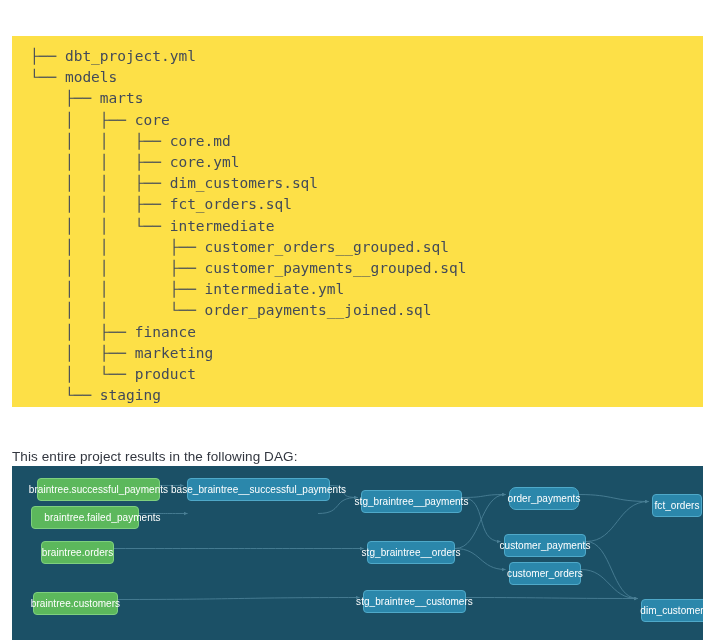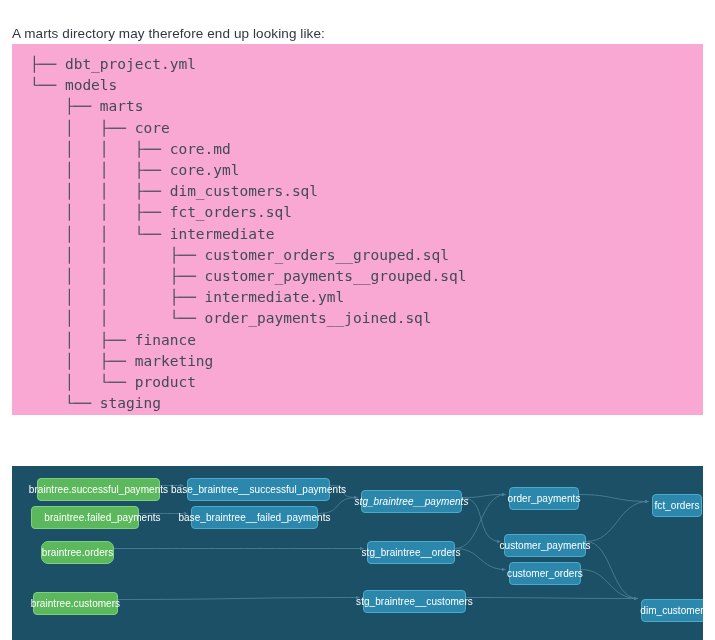--- a/index.html
+++ b/index.html
@@ -30,24 +30,24 @@
     letter-spacing: 0.1px;
     white-space: nowrap;
   }
   #intro-paragraph { top: 11px; }
   #dag-paragraph  { top: 434px; }
 
   
   .code-block {
     position: absolute;
     left: 12px;
-    top: 44px;
+    top: 36px;
     width: 691px;
     height: 371px;
-    background: #f9a8d4;
+    background: #fde047;
     box-sizing: border-box;
     padding: 10px 0 0 18px;
     overflow: hidden;
   }
   .code-block pre {
     margin: 0;
     font-family: "DejaVu Sans Mono", "Liberation Mono", monospace;
     font-size: 14.5px;
     line-height: 21.2px;
     color: #424a59;
@@ -95,21 +95,20 @@
   .dag-node.model {
     background: #2b87ab;
     border: 1px solid #4fa9c9;
   }
 </style>
 </head>
 <body>
 
 <div class="page">
 
-  <p class="para" id="intro-paragraph">A marts directory may therefore end up looking like:</p>
 
   <div class="code-block">
     <pre>├── dbt_project.yml
 └── models
     ├── marts
     │   ├── core
     │   │   ├── core.md
     │   │   ├── core.yml
     │   │   ├── dim_customers.sql
     │   │   ├── fct_orders.sql
@@ -117,20 +116,21 @@
     │   │       ├── customer_orders__grouped.sql
     │   │       ├── customer_payments__grouped.sql
     │   │       ├── intermediate.yml
     │   │       └── order_payments__joined.sql
     │   ├── finance
     │   ├── marketing
     │   └── product
     └── staging</pre>
   </div>
 
+  <p class="para" id="dag-paragraph">This entire project results in the following DAG:</p>
 
   <div class="dag-panel" id="dag-panel">
     <svg class="dag-svg" id="dag-edges" viewBox="0 0 691 174">
         <defs>
           <marker id="arrow" markerWidth="5" markerHeight="5" refX="4.2" refY="2" orient="auto">
             <path d="M0,0 L4.5,2 L0,4 Z" fill="#4a7f95"></path>
           </marker>
         </defs>
         <path d="M148,19.5 C174,19.5 145.5,19.5 171.5,19.5" fill="none" stroke="#4a7f95" stroke-width="0.9" marker-end="url(#arrow)"></path>
         <path d="M127,47.5 C153,47.5 149.5,47.5 175.5,47.5" fill="none" stroke="#4a7f95" stroke-width="0.9" marker-end="url(#arrow)"></path>
@@ -147,42 +147,39 @@
         <path d="M574,75.5 C605.25,75.5 605.25,35.5 636.5,35.5" fill="none" stroke="#4a7f95" stroke-width="0.9" marker-end="url(#arrow)"></path>
         <path d="M574,75.5 C600,75.5 599.5,132.5 625.5,132.5" fill="none" stroke="#4a7f95" stroke-width="0.9" marker-end="url(#arrow)"></path>
         <path d="M569,103.5 C597.25,103.5 597.25,132.5 625.5,132.5" fill="none" stroke="#4a7f95" stroke-width="0.9" marker-end="url(#arrow)"></path>
       </svg>
   <div class="dag-node source" style="left: 25px; top: 12px; width: 123px;">
         <span>braintree.successful_payments</span>
       </div>
       <div class="dag-node source" style="left: 19px; top: 40px; width: 108px; padding-left: 41px;">
         <span>braintree.failed_payments</span>
       </div>
-      <div class="dag-node source" style="left: 29px; top: 75px; width: 73px; border-radius: 7px;">
+      <div class="dag-node source" style="left: 29px; top: 75px; width: 73px;">
         <span>braintree.orders</span>
       </div>
       <div class="dag-node source" style="left: 21px; top: 126px; width: 85px;">
         <span>braintree.customers</span>
       </div>
       <div class="dag-node model" style="left: 175px; top: 12px; width: 143px;">
         <span>base_braintree__successful_payments</span>
       </div>
-      <div class="dag-node model" style="left: 179px; top: 40px; width: 127px;">
-        <span>base_braintree__failed_payments</span>
-      </div>
-      <div class="dag-node model" style="left: 349px; top: 24px; width: 101px; font-style: italic;">
+      <div class="dag-node model" style="left: 349px; top: 24px; width: 101px;">
         <span>stg_braintree__payments</span>
       </div>
       <div class="dag-node model" style="left: 355px; top: 75px; width: 88px;">
         <span>stg_braintree__orders</span>
       </div>
       <div class="dag-node model" style="left: 351px; top: 124px; width: 103px;">
         <span>stg_braintree__customers</span>
       </div>
-      <div class="dag-node model" style="left: 497px; top: 21px; width: 70px;">
+      <div class="dag-node model" style="left: 497px; top: 21px; width: 70px; border-radius: 7px;">
         <span>order_payments</span>
       </div>
       <div class="dag-node model" style="left: 492px; top: 68px; width: 82px;">
         <span>customer_payments</span>
       </div>
       <div class="dag-node model" style="left: 497px; top: 96px; width: 72px;">
         <span>customer_orders</span>
       </div>
       <div class="dag-node model" style="left: 640px; top: 28px; width: 50px;">
         <span>fct_orders</span>

